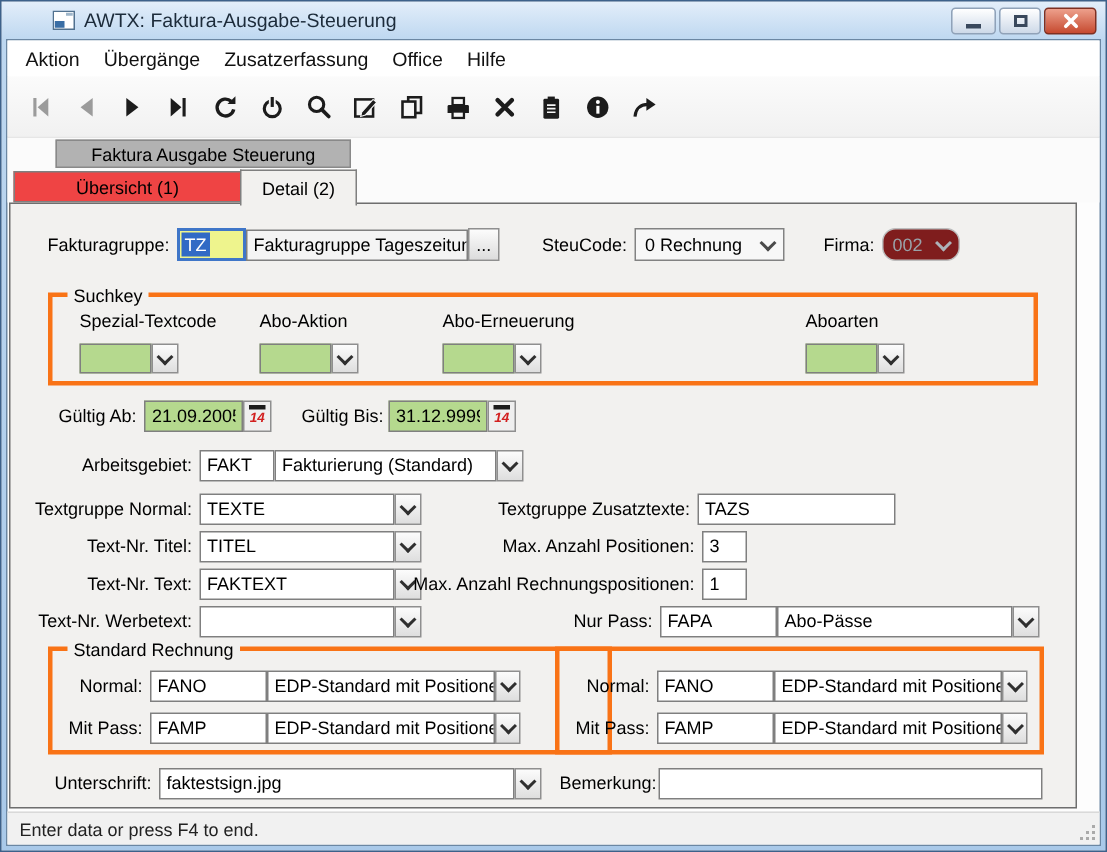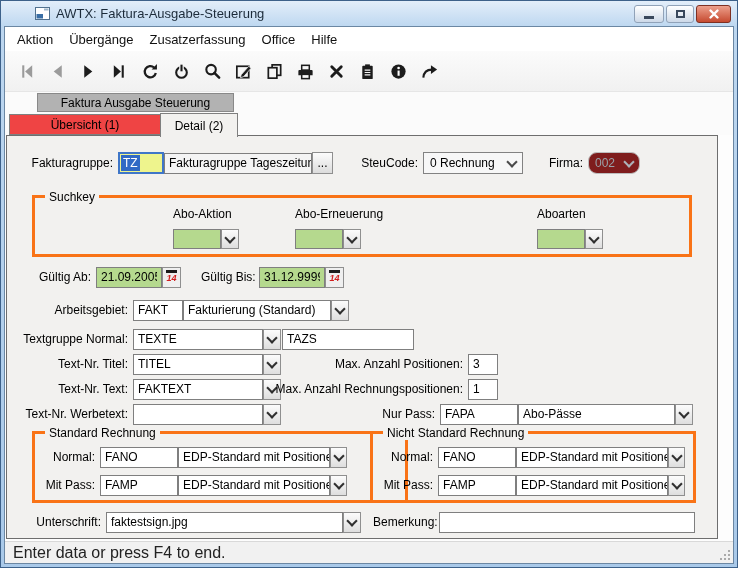--- a/index.html
+++ b/index.html
@@ -27,21 +27,21 @@
   .group-tab{position:absolute;left:32px;top:1px;width:197px;height:19px;background:#b2b2b2;
     border:1px solid #898989;box-sizing:border-box;font-size:12px;color:#000;
     display:flex;align-items:center;justify-content:center;}
   .tab{position:absolute;box-sizing:border-box;font-size:12px;display:flex;align-items:center;justify-content:center;}
   .tab.inactive{left:4px;bottom:0;width:152px;height:21px;border:1px solid #7f7f7f;background:#ef4444;}
   .tab.active{left:155px;bottom:-2px;width:78px;height:24px;border:1px solid #7f7f7f;border-bottom:none;
     background:#f2f1ef;z-index:6;}
   .page{flex:1;margin:0 15px 0 1px;background:#f2f1ef;border:1px solid #6e6e6e;position:relative;
     box-sizing:border-box;z-index:1;}
   .statusbar{flex:none;height:21px;margin-top:2px;background:#f1f1f1;border-top:1px solid #d9d9d9;
-    display:flex;align-items:center;padding-left:8px;font-size:16px;color:#222;position:relative;}
+    display:flex;align-items:center;padding-left:8px;font-size:12px;color:#222;position:relative;}
   .grip{position:absolute;right:2px;bottom:2px;width:12px;height:12px;}
   .grip::before{content:"";position:absolute;right:1px;bottom:1px;width:2px;height:2px;background:#aaa;
     box-shadow:-4px 0 #aaa,0 -4px #aaa,-8px 0 #aaa,-4px -4px #aaa,0 -8px #aaa;}
   .row{position:absolute;display:flex;align-items:center;height:22px;padding-left:13px;}
   .lbl{font-size:12px;color:#000;text-align:right;padding-right:5px;box-sizing:border-box;flex:none;white-space:nowrap;}
   .field{box-sizing:border-box;height:21px;border:1px solid #7f7f7f;background:#fff;
     font-size:12px;padding:1px 4px;flex:none;color:#000;}
   input.field{outline:none;}
   .desc{display:flex;align-items:center;overflow:hidden;white-space:nowrap;}
   .readonly{background:#f4f4f4;}
@@ -222,20 +222,27 @@
             <span>0 Rechnung</span>
           </div>
         <span class="lbl" style="width:65px;">Firma:</span>
         <div class="combo disabled" style="width:52px;">
             <span>002</span>
           </div>
       </div>
 
       <div class="groupbox" style="left:25px;top:59px;width:660px;height:62px;">
         <span class="legend">Suchkey</span>
+        <div class="sk-col" style="left:18px;">
+          <div class="sk-lbl">Spezial-Textcode</div>
+          <div class="sk-field">
+              <input class="field green sk-in" value="" style="">
+              <div class="dd-btn sk-btn"></div>
+            </div>
+        </div>
         <div class="sk-col" style="left:138px;">
           <div class="sk-lbl">Abo-Aktion</div>
           <div class="sk-field">
               <input class="field green sk-in" value="" style="">
               <div class="dd-btn sk-btn"></div>
             </div>
         </div>
         <div class="sk-col" style="left:260px;">
           <div class="sk-lbl">Abo-Erneuerung</div>
           <div class="sk-field">
@@ -290,20 +297,21 @@
         <input class="field" style="width: 130px;" value="FAKTEXT">
         <div class="dd-btn"></div>
       </div>
       <div class="row" style="left:0;top:267px;">
         <span class="lbl" style="width:113px;">Text-Nr. Werbetext:</span>
         <input class="field" style="width: 130px;" value="">
         <div class="dd-btn"></div>
       </div>
 
       <div class="row" style="left:262px;top:192px;">
+        <span class="lbl" style="width:183px;">Textgruppe Zusatztexte:</span>
         <input class="field" style="width: 132px;" value="TAZS">
       </div>
       <div class="row" style="left:262px;top:217px;">
         <span class="lbl" style="width:186px;">Max. Anzahl Positionen:</span>
         <input class="field" style="width: 30px;" value="3">
       </div>
       <div class="row" style="left:235px;top:242px;">
         <span class="lbl" style="width:213px;">Max. Anzahl Rechnungspositionen:</span>
         <input class="field" style="width: 30px;" value="1">
       </div>
@@ -324,21 +332,20 @@
         </div>
         <div class="g-row" style="top:40px;">
           <span class="lbl" style="width:57px;">Mit Pass:</span>
           <input class="field" style="width: 78px;" value="FAMP">
           <div class="field desc" style="width:152px;">EDP-Standard mit Positionen un</div>
           <div class="dd-btn" style="width:17px;"></div>
         </div>
       </div>
 
       <div class="groupbox" style="left:363px;top:295px;width:326px;height:72px;">
-        <span class="legend">Nicht Standard Rechnung</span>
         <div class="g-row" style="top:12px;">
           <span class="lbl" style="width:57px;">Normal:</span>
           <input class="field" style="width: 78px;" value="FANO">
           <div class="field desc" style="width:152px;">EDP-Standard mit Positionen</div>
           <div class="dd-btn" style="width:17px;"></div>
         </div>
         <div class="g-row" style="top:40px;">
           <span class="lbl" style="width:57px;">Mit Pass:</span>
           <input class="field" style="width: 78px;" value="FAMP">
           <div class="field desc" style="width:152px;">EDP-Standard mit Positionen un</div>

